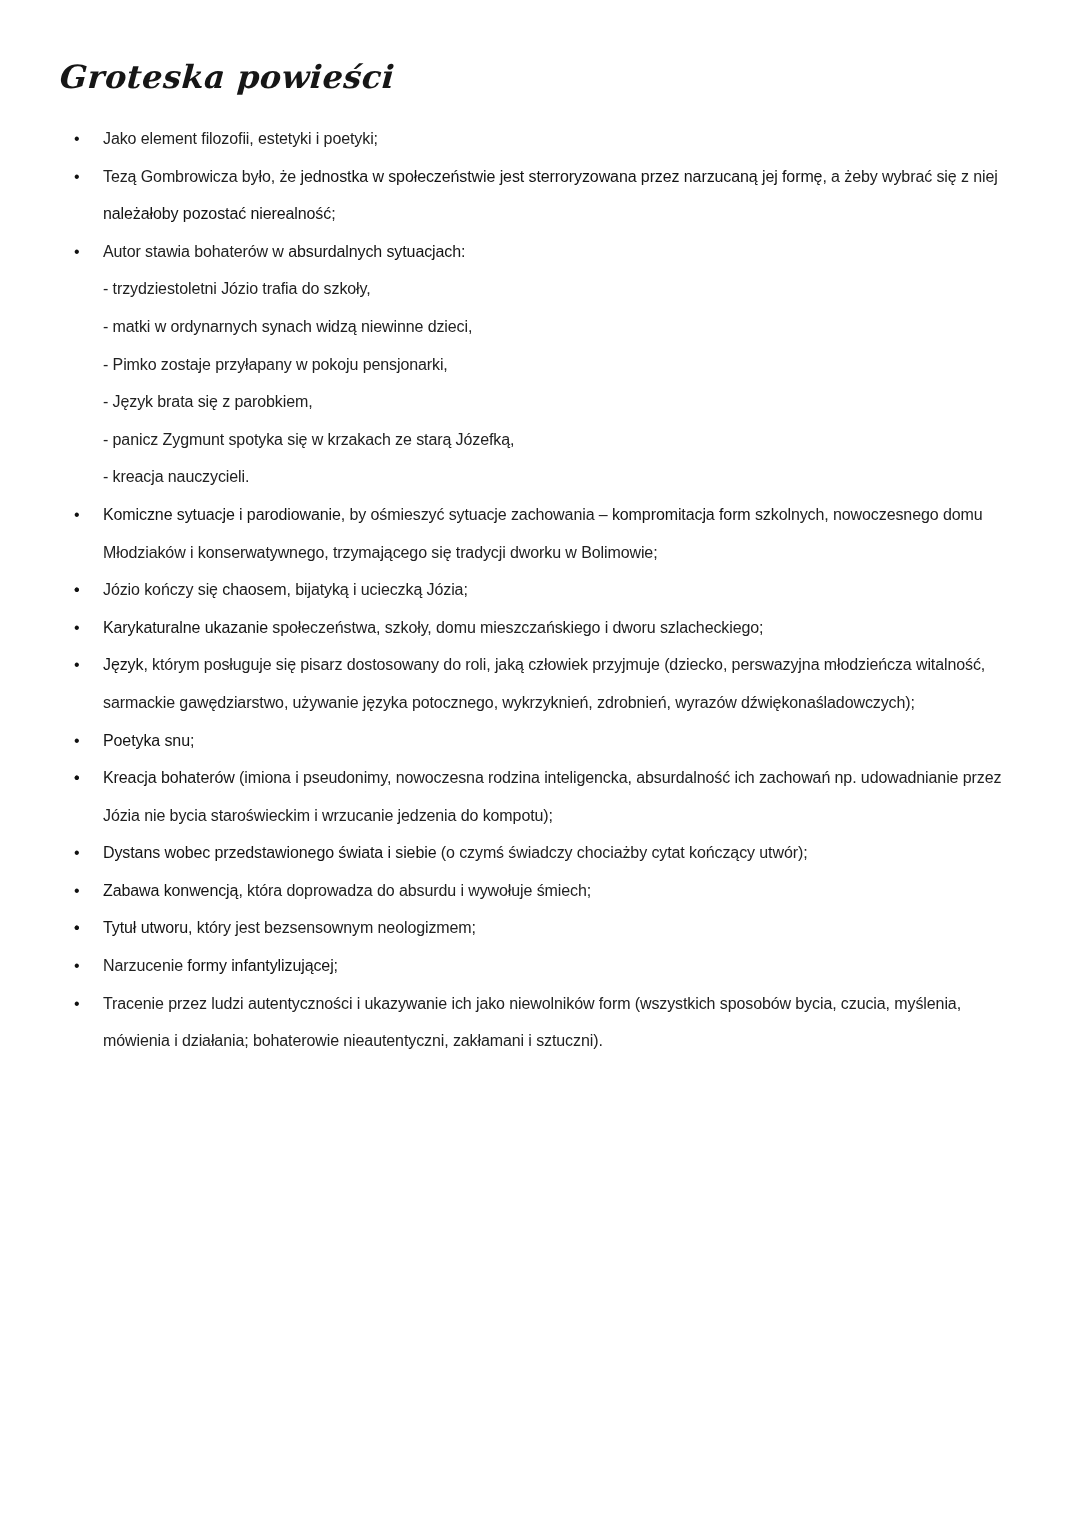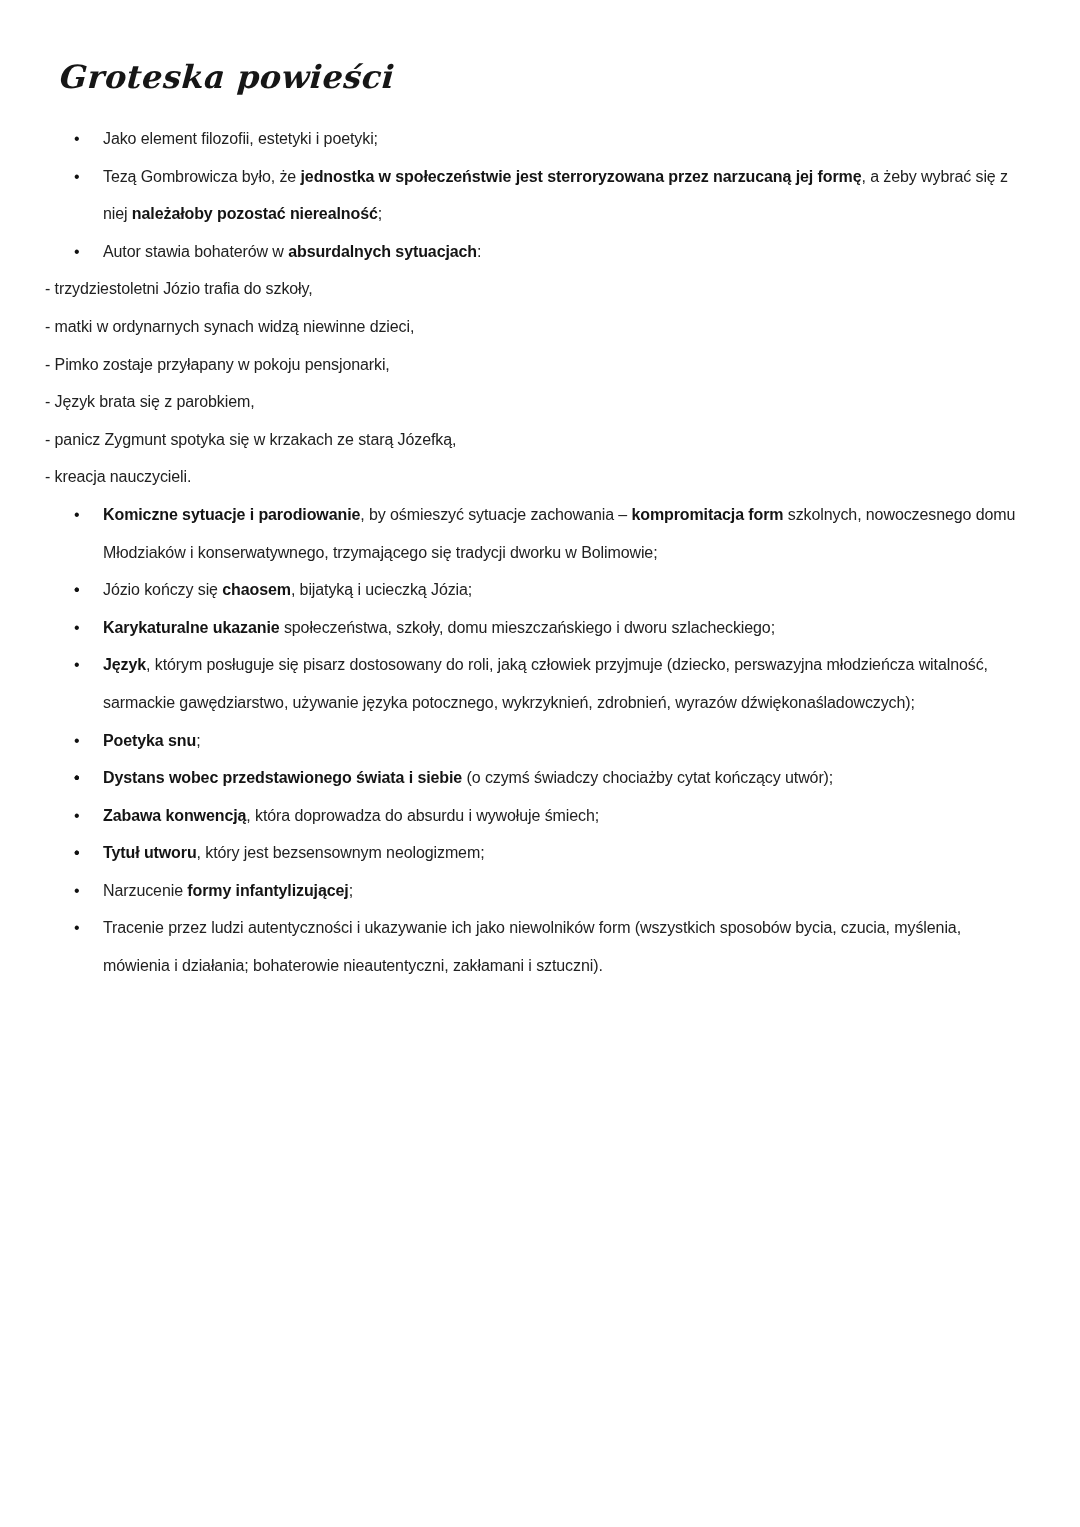--- a/index.html
+++ b/index.html
@@ -48,25 +48,25 @@
   }
   .bullet-item .marker {
     position: absolute;
     left: 74px;
     top: 0;
     font-size: 16px;
     line-height: 37.6px;
     color: #111111;
   }
   .bullet-text .bold {
-    font-weight: bold;
+    font-weight: normal;
     color: #141414;
   }
   .subline {
-    padding-left: 45px;
+    padding-left: 103px;
     width: 917px;
     font-size: 16px;
     line-height: 37.6px;
     letter-spacing: -0.1px;
   }
 </style>
 </head>
 <body>
 
 <div class="page">
@@ -82,21 +82,21 @@
       <div class="subline">- Język brata się z parobkiem,</div>
       <div class="subline">- panicz Zygmunt spotyka się w krzakach ze starą Józefką,</div>
       <div class="subline">- kreacja nauczycieli.</div>
       <div class="bullet-item"><span class="marker">•</span><span class="bullet-text"><span class="bold">Komiczne sytuacje i parodiowanie</span><span>, by ośmieszyć sytuacje zachowania – </span><span class="bold">kompromitacja form</span><span> szkolnych, nowoczesnego domu Młodziaków i konserwatywnego, trzymającego się tradycji dworku w Bolimowie;</span></span></div>
       <div class="bullet-item"><span class="marker">•</span></div>
       <div class="bullet-item"><span class="marker">•</span><span class="bullet-text"><span>Józio kończy się </span><span class="bold">chaosem</span><span>, bijatyką i ucieczką Józia;</span></span></div>
       <div class="bullet-item"><span class="marker">•</span><span class="bullet-text"><span class="bold">Karykaturalne ukazanie</span><span> społeczeństwa, szkoły, domu mieszczańskiego i dworu szlacheckiego;</span></span></div>
       <div class="bullet-item"><span class="marker">•</span><span class="bullet-text"><span class="bold">Język</span><span>, którym posługuje się pisarz dostosowany do roli, jaką człowiek przyjmuje (dziecko, perswazyjna młodzieńcza witalność, sarmackie gawędziarstwo, używanie języka potocznego, wykrzyknień, zdrobnień, wyrazów dźwiękonaśladowczych);</span></span></div>
       <div class="bullet-item"><span class="marker">•</span><span class="bullet-text"><span class="bold">Poetyka snu</span><span>;</span></span></div>
       <div class="bullet-item"><span class="marker">•</span></div>
-      <div class="bullet-item"><span class="marker">•</span></div>
+      <div class="bullet-item"><span class="marker">•</span><span class="bullet-text"><span class="bold">Kreacja bohaterów</span><span> (imiona i pseudonimy, nowoczesna rodzina inteligencka, absurdalność ich zachowań np. udowadnianie przez Józia nie bycia staroświeckim i wrzucanie jedzenia do kompotu);</span></span></div>
       <div class="bullet-item"><span class="marker">•</span><span class="bullet-text"><span class="bold">Dystans wobec przedstawionego świata i siebie</span><span> (o czymś świadczy chociażby cytat kończący utwór);</span></span></div>
       <div class="bullet-item"><span class="marker">•</span><span class="bullet-text"><span class="bold">Zabawa konwencją</span><span>, która doprowadza do absurdu i wywołuje śmiech;</span></span></div>
       <div class="bullet-item"><span class="marker">•</span></div>
       <div class="bullet-item"><span class="marker">•</span><span class="bullet-text"><span class="bold">Tytuł utworu</span><span>, który jest bezsensownym neologizmem;</span></span></div>
       <div class="bullet-item"><span class="marker">•</span><span class="bullet-text"><span>Narzucenie </span><span class="bold">formy infantylizującej</span><span>;</span></span></div>
       <div class="bullet-item"><span class="marker">•</span><span class="bullet-text"><span>Tracenie przez ludzi autentyczności i ukazywanie ich jako niewolników form (wszystkich sposobów bycia, czucia, myślenia, mówienia i działania; bohaterowie nieautentyczni, zakłamani i sztuczni).</span></span></div>
     </div>
 </div>
 
 </body></html>

